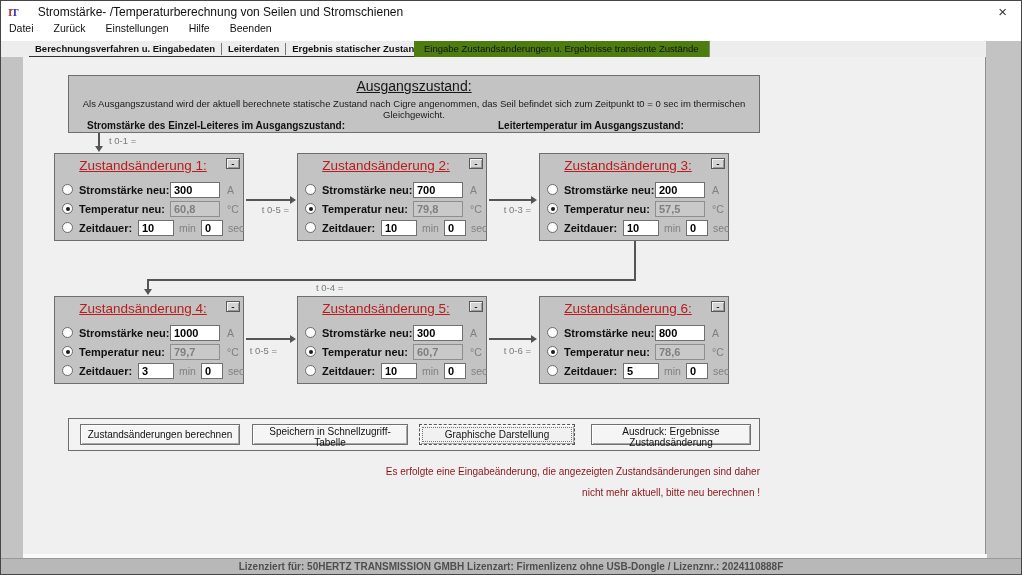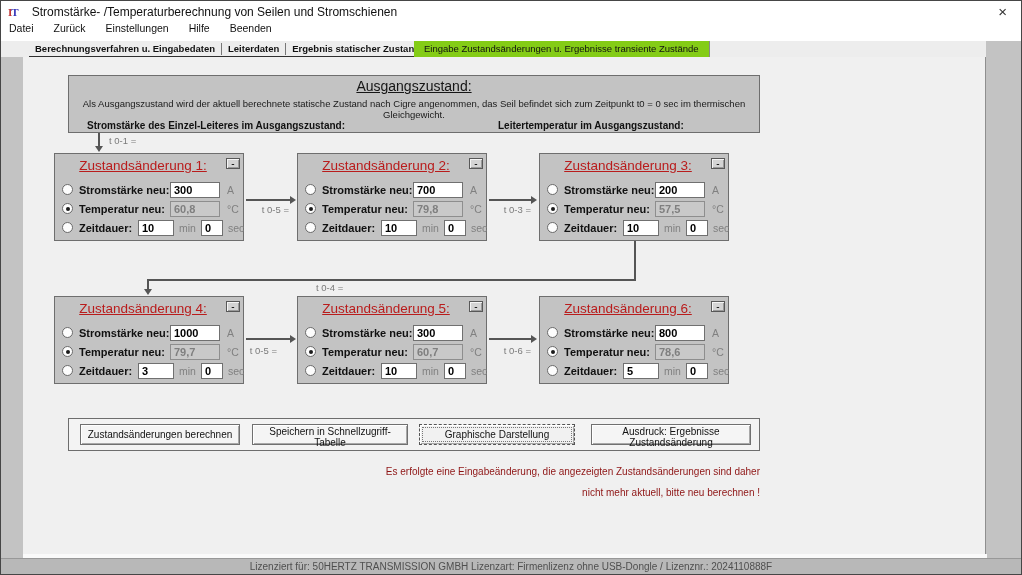--- a/index.html
+++ b/index.html
@@ -6,33 +6,33 @@
     --client-bg:#c3c3c3; --page-bg:#f0f0f0; --group-bg:#c3c3c3;
     --warn-color:#8e1414; --status-color:#4f4f4f; --line:#555;
   }
   html,body{margin:0;padding:0;background:#888;}
   .screen{position:relative;width:1022px;height:575px;background:var(--client-bg);
     border:1px solid #464646;box-sizing:border-box;overflow:hidden;
     font-family:"Liberation Sans",sans-serif;color:#111;}
   
   .titlebar{position:absolute;left:0;top:0;right:0;height:21px;background:#fff;display:flex;align-items:center;}
   .app-icon{margin-left:7px;font-family:"Liberation Serif",serif;font-weight:bold;font-size:11px;letter-spacing:-1px;}
-  .title-text{margin-left:14px;font-size:12px;}
+  .title-text{margin-left:20px;font-size:12px;}
   .close-btn{position:absolute;right:14px;top:1px;font-size:15px;color:#333;cursor:default;line-height:19px;}
   
   .menubar{position:absolute;left:0;top:21px;right:0;height:19px;background:#fff;display:flex;font-size:10.5px;}
   .menu-item{padding:0 10px;}
   .menu-item:first-child{padding-left:8px;}
   
   .tabstrip{position:absolute;left:0;top:40px;width:985px;height:16px;background:#ededed;}
   .tabgroup{position:absolute;left:28px;top:0;height:16px;display:inline-flex;align-items:center;border-bottom:1px solid #2f2f2f;box-sizing:border-box;}
   .tab{font-size:9.5px;padding:0 6px;white-space:nowrap;line-height:15px;}
   .tab.bold{font-weight:bold;}
   .tabsep{width:1px;height:12px;background:#777;}
-  .tab4{position:absolute;left:413px;top:0;height:16px;line-height:16px;background:#84cc16;border-right:1px solid #888;box-sizing:border-box;padding:0 10px;}
+  .tab4{position:absolute;left:413px;top:0;height:16px;line-height:16px;background:#4d7c0f;border-right:1px solid #888;box-sizing:border-box;padding:0 10px;}
   
   .page{position:absolute;left:22px;top:56px;width:963px;height:497px;background:var(--page-bg);border-right:1px solid #8f8f8f;box-sizing:border-box;}
   .page-edge{position:absolute;left:22px;top:553px;width:964px;height:4px;background:#fafafa;}
   
   .azbox{position:absolute;left:45px;top:18px;width:692px;height:58px;background:var(--group-bg);border:1px solid #6e6e6e;box-sizing:border-box;}
   .az-title{position:absolute;left:0;right:0;top:2px;text-align:center;font-size:14px;text-decoration:underline;color:#151515;}
   .az-desc{position:absolute;left:0;right:0;top:22px;text-align:center;font-size:9.5px;color:#1a1a1a;}
   .az-left{position:absolute;left:18px;top:44px;font-size:10px;font-weight:bold;}
   .az-right{position:absolute;left:429px;top:44px;font-size:10px;font-weight:bold;}
   
@@ -68,21 +68,21 @@
   .wbtn{position:absolute;top:5px;height:21px;font-size:10px;color:#111;background:#f5f5f5;
     border:1px solid #707070;box-shadow:inset 1px 1px 0 #ffffff, inset -1px -1px 0 #a8a8a8;
     font-family:"Liberation Sans",sans-serif;box-sizing:border-box;text-align:center;}
   .wbtn.b1{left:11px;width:160px;} .wbtn.b2{left:183px;width:156px;}
   .wbtn.b3{left:350px;width:156px;border:1px dashed #555;outline:1px dotted #777;outline-offset:-4px;background:#f1f1f1;}
   .wbtn.b4{left:522px;width:160px;}
   
   .warn{position:absolute;left:45px;top:404px;width:692px;text-align:right;font-size:10px;line-height:21px;color:var(--warn-color);}
   
   .statusbar{position:absolute;left:0;right:0;top:557px;height:16px;background:#b8b8b8;border-top:1px solid #989898;
-    text-align:center;font-size:10px;line-height:15px;color:var(--status-color);}
+    text-align:center;font-size:10px;line-height:15px;color:var(--status-color);font-weight:bold;}
 </style>
 </head>
 <body>
 
 <div class="screen">
 
   <div class="titlebar">
     <span class="app-icon"><b id="icon-red" style="color: rgb(192, 52, 52);">I</b><b id="icon-blue" style="color: rgb(52, 52, 184);">T</b></span>
     <span class="title-text">Stromstärke- /Temperaturberechnung von Seilen und Stromschienen</span>
     <span class="close-btn">×</span>

